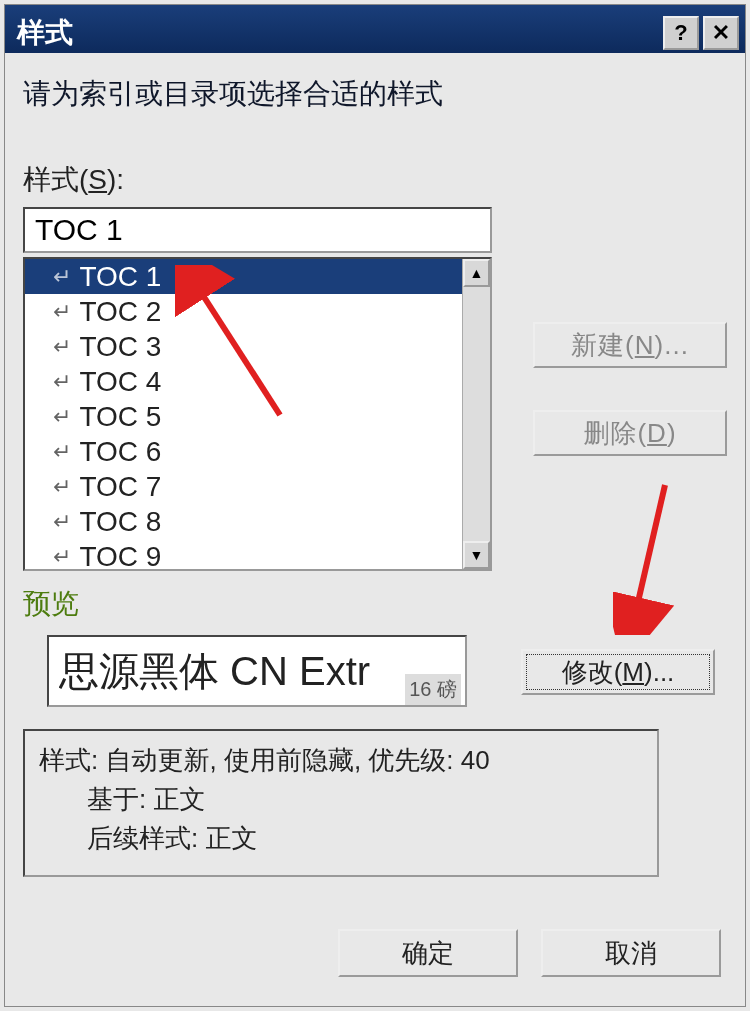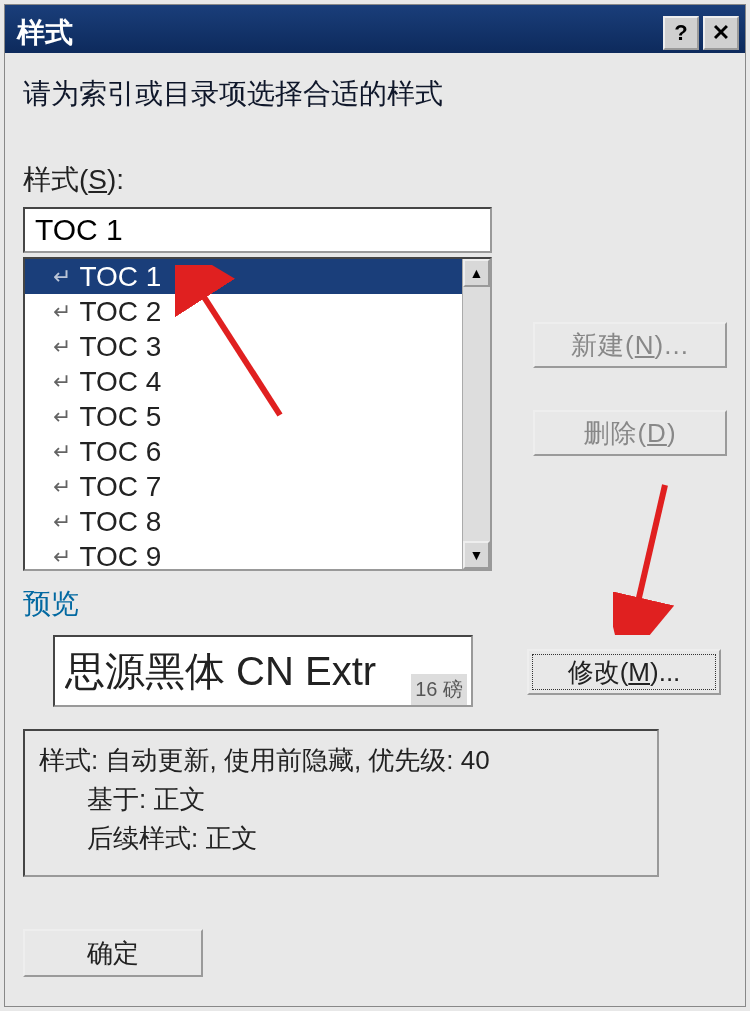--- a/index.html
+++ b/index.html
@@ -146,29 +146,28 @@
     .side-btn .underline {
       text-decoration: underline;
     }
     .side-buttons {
       display: flex;
       flex-direction: column;
       gap: 42px;
     }
     .preview-label {
       font-size: 28px;
-      color: #0369a1;
+      color: #4d7c0f;
       margin-top: 14px;
       margin-bottom: 12px;
     }
     .preview-row {
       display: flex;
       gap: 54px;
       align-items: flex-start;
-      justify-content: center;
     }
     .preview-box {
       width: 420px;
       height: 72px;
       border: 2px inset #999;
       background: #fff;
       display: flex;
       align-items: center;
       padding-left: 10px;
       position: relative;
@@ -219,21 +218,20 @@
     }
     .desc-indent {
       padding-left: 48px;
     }
     .bottom-buttons {
       display: flex;
       gap: 23px;
       justify-content: flex-end;
       margin-top: 52px;
       padding-right: 6px;
-      flex-direction: column;
     }
     .bottom-btn {
       width: 180px;
       height: 48px;
       background: #e8e8e8;
       border: 2px outset #eee;
       font-size: 26px;
       color: #222;
       cursor: pointer;
       font-family: inherit;
@@ -338,20 +336,21 @@
     </div>
 
     <div class="description-box">
       <div>样式: 自动更新, 使用前隐藏, 优先级: 40</div>
       <div class="desc-indent">基于: 正文</div>
       <div class="desc-indent">后续样式: 正文</div>
     </div>
 
     <div class="bottom-buttons">
       <button class="bottom-btn">确定</button>
+      <button class="bottom-btn">取消</button>
     </div>
   </div>
 
   <div class="arrow" style="left:170px; top:260px;">
     <svg width="120" height="160">
       <defs>
         <marker id="ah1" markerWidth="12" markerHeight="12" refX="3" refY="6" orient="auto">
           <polygon points="0,0 12,6 0,12" fill="#e02020"></polygon>
         </marker>
       </defs>

